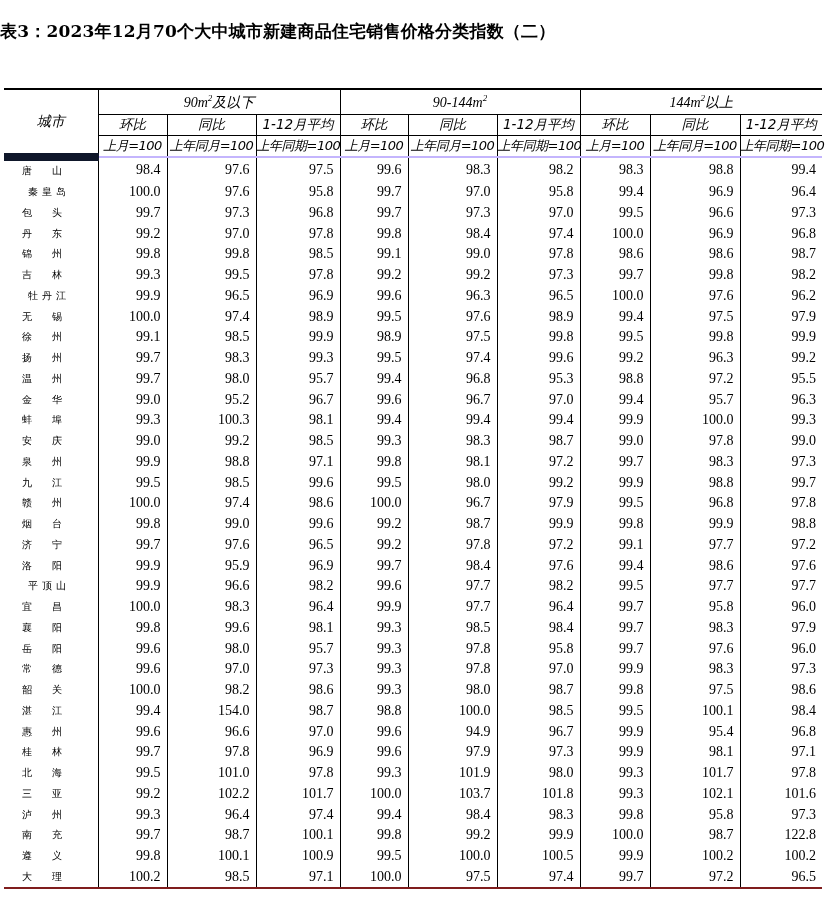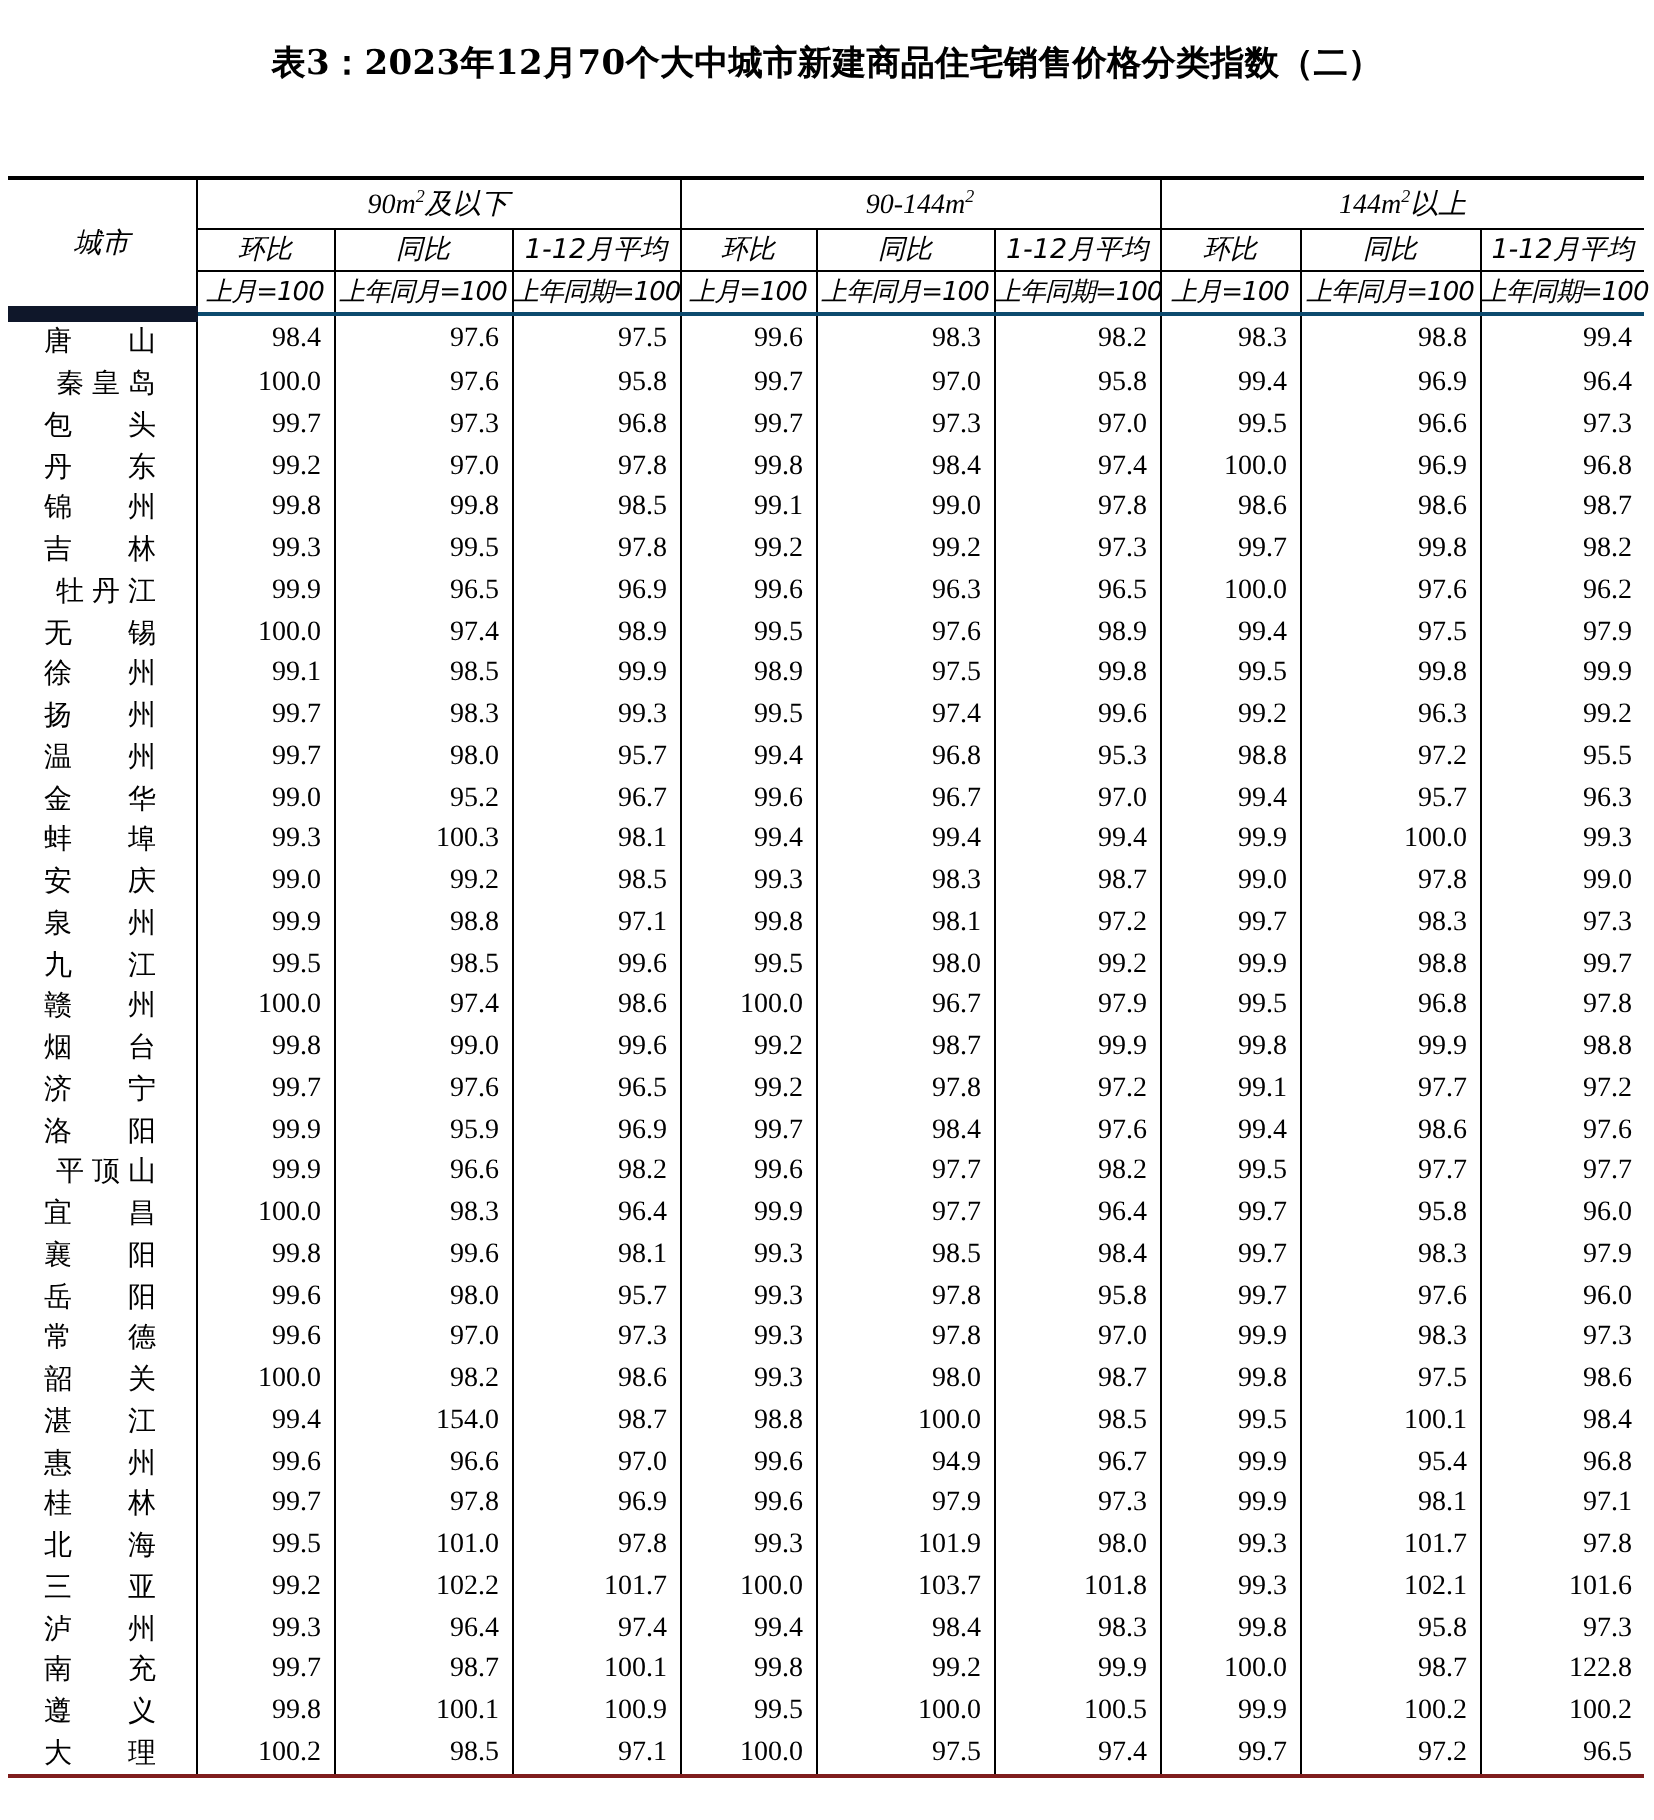--- a/index.html
+++ b/index.html
@@ -1,26 +1,26 @@
 <!DOCTYPE html>
 <html><head>
 <meta charset="utf-8">
 <style>
   html, body { margin: 0; padding: 0; background: #ffffff; }
   body { width: 827px; height: 910px; position: relative; overflow: hidden; font-family: "Liberation Serif", "DejaVu Serif", serif; color: #000; }
-  .title { position: absolute; top: 20px; left: 0; width: 827px; text-align: center; font-size: 17px; font-weight: bold; font-family: "DejaVu Serif", "Liberation Serif", serif; letter-spacing: 0.2px; }
+  .title { position: absolute; top: 20px; left: 0; width: 827px; font-size: 17px; font-weight: bold; font-family: "DejaVu Serif", "Liberation Serif", serif; letter-spacing: 0.2px; }
   table { position: absolute; top: 88px; left: 4px; border-collapse: collapse; table-layout: fixed; width: 818px; }
   th, td { padding: 0; font-weight: normal; }
   thead tr.r1 th { border-top: 2px solid #000; height: 24px; font-size: 14px; }
   thead tr.r2 th { height: 20px; font-size: 13.5px; font-family: "DejaVu Sans", sans-serif; }
-  thead tr.r3 th { height: 20px; font-size: 13px; font-family: "DejaVu Sans", sans-serif; border-bottom: 2px solid #0c4a6e; white-space: nowrap; letter-spacing: -0.5px; }
+  thead tr.r3 th { height: 20px; font-size: 13px; font-family: "DejaVu Sans", sans-serif; border-bottom: 2px solid #c4b5fd; white-space: nowrap; letter-spacing: -0.5px; }
   thead th { border-left: 1px solid #000; border-bottom: 1px solid #000; vertical-align: middle; font-style: italic; }
   thead th.city-h { border-left: none; font-family: "DejaVu Sans", sans-serif; font-size: 14px; border-bottom: 8px solid #0f172a; }
   tbody td { height: 20.75px; font-size: 14px; text-align: right; padding-right: 6px; border-left: 1px solid #000; line-height: 20px; }
-  tbody td.city { border-left: none; text-align: left; padding: 0 0 0 18px; font-family: "DejaVu Sans", sans-serif; font-size: 14px; }
+  tbody td.city { border-left: none; text-align: left; padding: 0 0 0 18px; font-family: "DejaVu Sans", sans-serif; font-size: 10px; }
   tbody td.city span { display: inline-block; width: 56px; text-align-last: justify; text-align: justify; }
   tbody tr:last-child td { border-bottom: 2px solid #7f1d1d; }
   sup { font-size: 9px; }
 </style>
 </head>
 <body>
 
 <div class="title">表3：2023年12月70个大中城市新建商品住宅销售价格分类指数（二）</div>
 
 <table>

